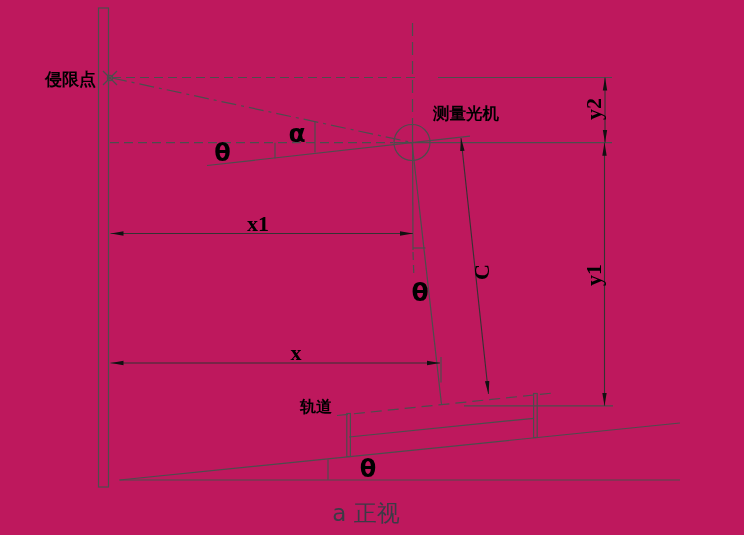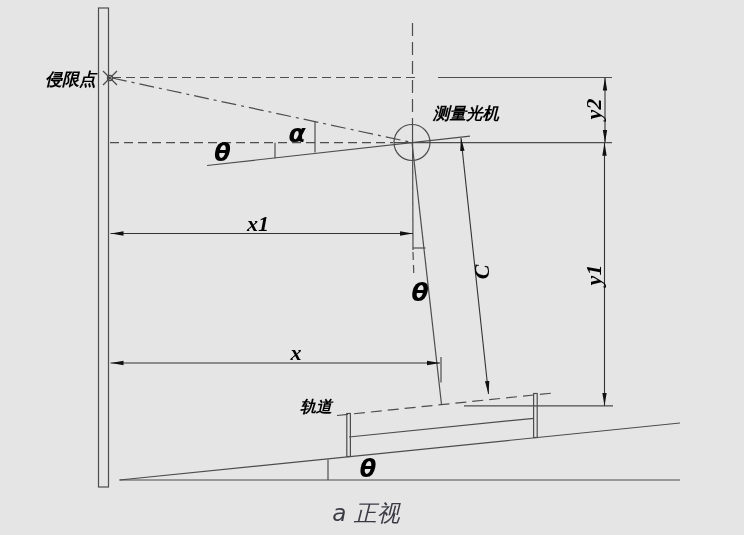--- a/index.html
+++ b/index.html
@@ -1,17 +1,17 @@
 <!DOCTYPE html>
 <html><head>
 <meta charset="utf-8">
 <style>
   html,body{margin:0;padding:0;background:#fff;}
-  #stage{position:relative;width:744px;height:535px;background:#e5e5e5;overflow:hidden;
-         font-family:"DejaVu Sans","Liberation Sans",sans-serif;font-style:italic;}
+  #stage{position:relative;width:744px;height:535px;background:#be185d;overflow:hidden;
+         font-family:"DejaVu Sans","Liberation Sans",sans-serif;}
   svg{position:absolute;left:0;top:0;}
   .t-cjk{font-family:"DejaVu Sans","Liberation Sans",sans-serif;font-weight:700;}
   .t-dim{font-family:"Liberation Serif","DejaVu Serif",serif;font-weight:700;}
   .t-greek{font-family:"DejaVu Sans","Liberation Sans",sans-serif;font-weight:700;}
   .t-caption{font-family:"DejaVu Sans","Liberation Sans",sans-serif;font-weight:400;}
 </style>
 </head>
 <body>
 
 <div id="stage">

